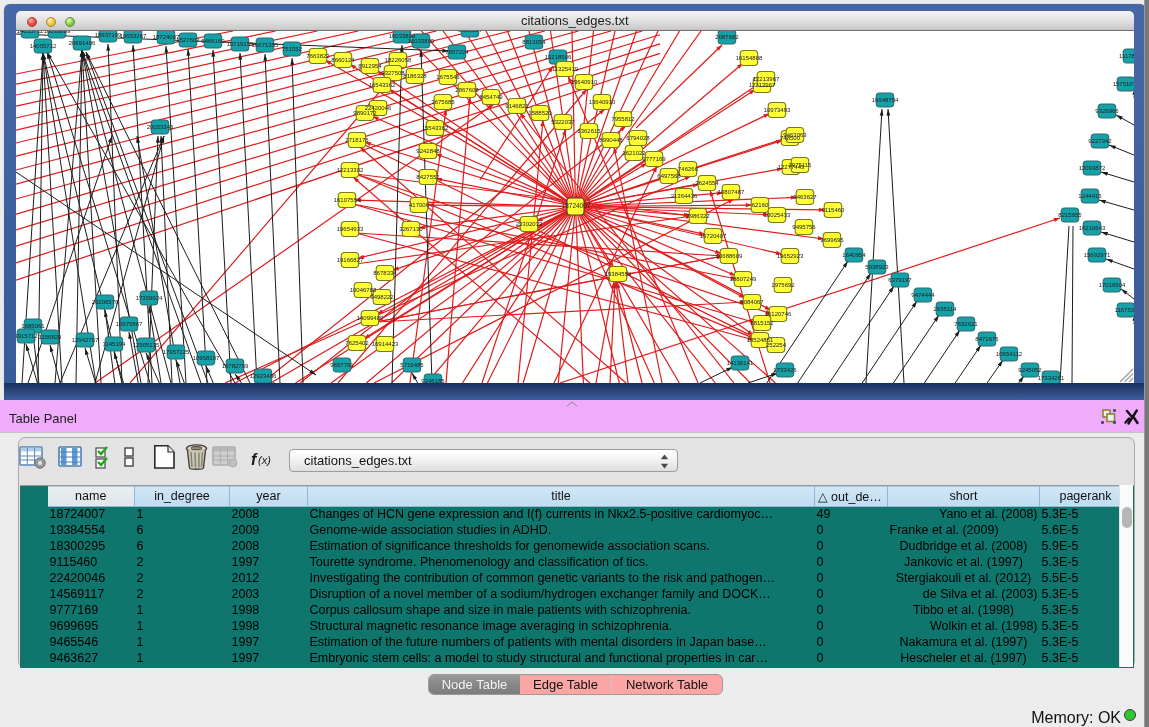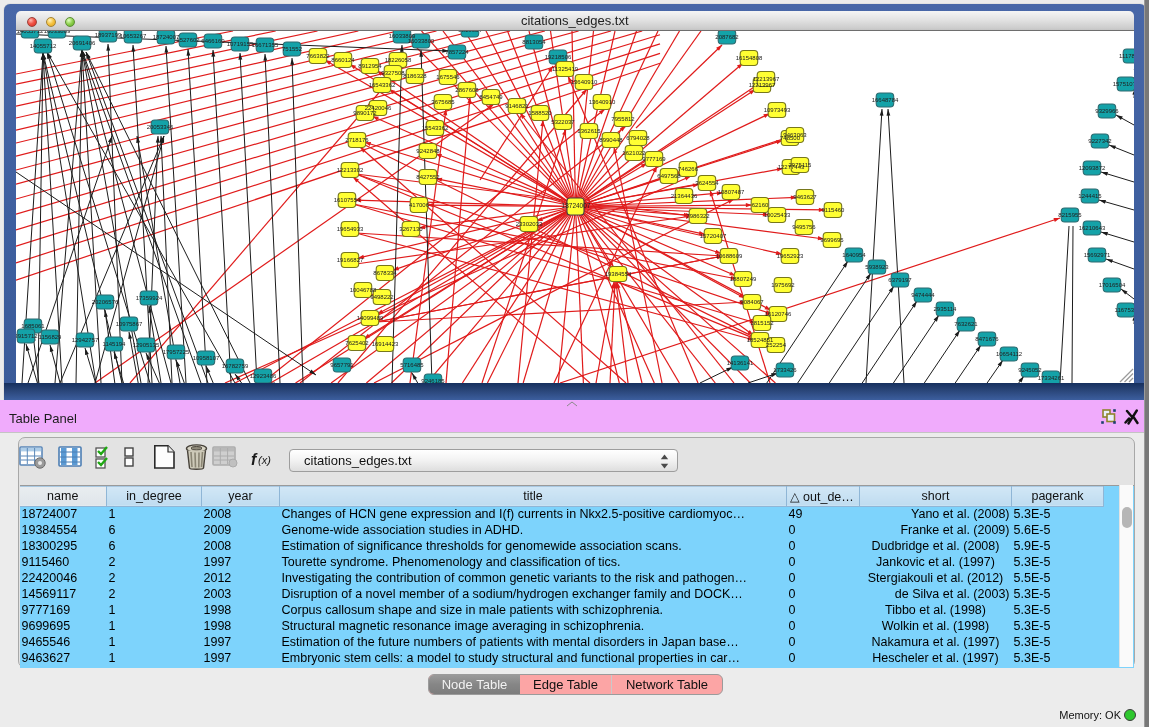--- a/index.html
+++ b/index.html
@@ -25,36 +25,36 @@
 
 
 #tp-bar { left:0; top:400px; width:1144px; height:33px; background:#f0abfc; border-bottom:1px solid #c4c4c4; }
 #tp-bar .t { left:9px; top:11px; font-size:13px; color:#1c1c1c; }
 #container { left:18px; top:437px; width:1117px; height:231px; background:#e3e3e3;
   border:1.5px solid #a8a8a8; border-radius:7px; }
 #toolbar { left:19px; top:441px; width:1100px; height:42px; }
 #dropdown { left:289px; top:449px; width:389px; height:23px; border-radius:4px;
   background:linear-gradient(180deg,#ffffff 0%,#f2f2f2 50%,#dedede 100%);
   border:1px solid #9d9d9d; font-size:13px; color:#111; line-height:21px; padding-left:14px; }
-#tablewrap { left:19.5px; top:484.5px; width:1114.5px; height:183px; background:#7dd3fc; overflow:hidden;
-  border-top:1px solid #9a9a9a; }
+#tablewrap { left:19.5px; top:484.5px; width:1114.5px; height:183px; background:#0f766e; overflow:hidden;
+  border-top:1px solid #9a9a9a;padding-left:28px; }
 table.data { border-collapse:collapse; table-layout:fixed; width:1084px; font-size:12.5px; color:#000; }
 table.data th { height:20px; font-weight:normal; font-size:12.5px; color:#111;
   background:linear-gradient(180deg,#d2e7f6 0%,#bfdcf0 100%);
   border-right:1px solid #8fb6d6; border-bottom:1px solid #8fb6d6; border-top:1px solid #aac9e2; }
 table.data td { height:16px; padding:0 2px; white-space:nowrap; overflow:hidden; }
 #scrollbar { left:1119px; top:485px; width:14px; height:182px; background:#fafafa; border-left:1px solid #e2e2e2; }
 #thumb { left:2px; top:22px; width:10px; height:21px; border-radius:5px; background:#b6b6b6; }
 
 
 #tabs { left:428px; top:673.5px; width:295px; height:21.5px; border:1px solid #9b9b9b; border-radius:6px;
   background:#fca5a5; display:flex; overflow:hidden; font-size:13px; }
 #tabs div { flex:0 0 auto; text-align:center; line-height:20px; color:#111; }
 #tabs .sel { background:linear-gradient(180deg,#9a9a9a 0%,#868686 50%,#7d7d7d 100%); color:#f2f2f2; }
-#mem { right:28px; top:709px; font-size:11px; color:#111; }
+#mem { right:28px; top:709px; font-size:16px; color:#111; }
 #memdot { right:13px; top:709px; width:12px; height:12px; border-radius:50%; background:#2ec72e; border:1px solid #3d3d3d; }
 
 
 #rstrip { left:1144px; top:0; width:5px; height:727px; background:#787878; border-left:1px solid #9b9b9b; }
 </style>
 </head>
 <body>
   <div id="win" class="abs">
     <div id="titlebar" class="abs">
       <div class="title">citations_edges.txt</div>
@@ -818,21 +818,21 @@
           <td>49</td>
           <td style="text-align:right">Yano et al. (2008)</td>
           <td>5.3E-5</td>
         </tr>
 <tr>
           <td>19384554</td>
           <td>6</td>
           <td>2009</td>
           <td>Genome-wide association studies in ADHD.</td>
           <td>0</td>
-          <td style="text-align:right">Franke et al. (2009)</td>
+          <td style="text-align:left">Franke et al. (2009)</td>
           <td>5.6E-5</td>
         </tr>
 <tr>
           <td>18300295</td>
           <td>6</td>
           <td>2008</td>
           <td>Estimation of significance thresholds for genomewide association scans.</td>
           <td>0</td>
           <td style="text-align:center">Dudbridge et al. (2008)</td>
           <td>5.9E-5</td>
@@ -872,21 +872,21 @@
           <td>0</td>
           <td style="text-align:center">Tibbo et al. (1998)</td>
           <td>5.3E-5</td>
         </tr>
 <tr>
           <td>9699695</td>
           <td>1</td>
           <td>1998</td>
           <td>Structural magnetic resonance image averaging in schizophrenia.</td>
           <td>0</td>
-          <td style="text-align:center">Wolkin et al. (1998)</td>
+          <td style="text-align:right">Wolkin et al. (1998)</td>
           <td>5.3E-5</td>
         </tr>
 <tr>
           <td>9465546</td>
           <td>1</td>
           <td>1997</td>
           <td>Estimation of the future numbers of patients with mental disorders in Japan base…</td>
           <td>0</td>
           <td style="text-align:center">Nakamura et al. (1997)</td>
           <td>5.3E-5</td>

